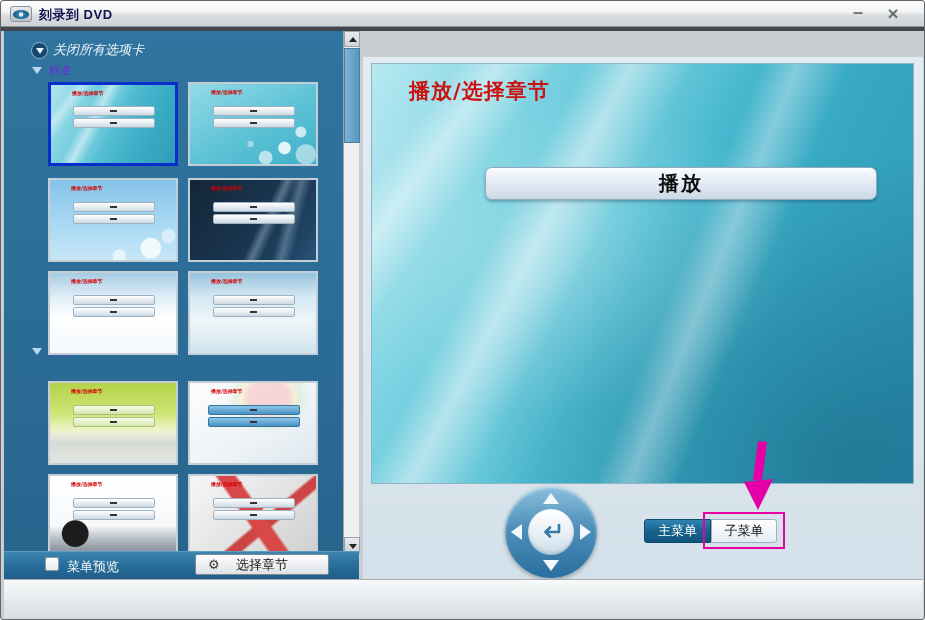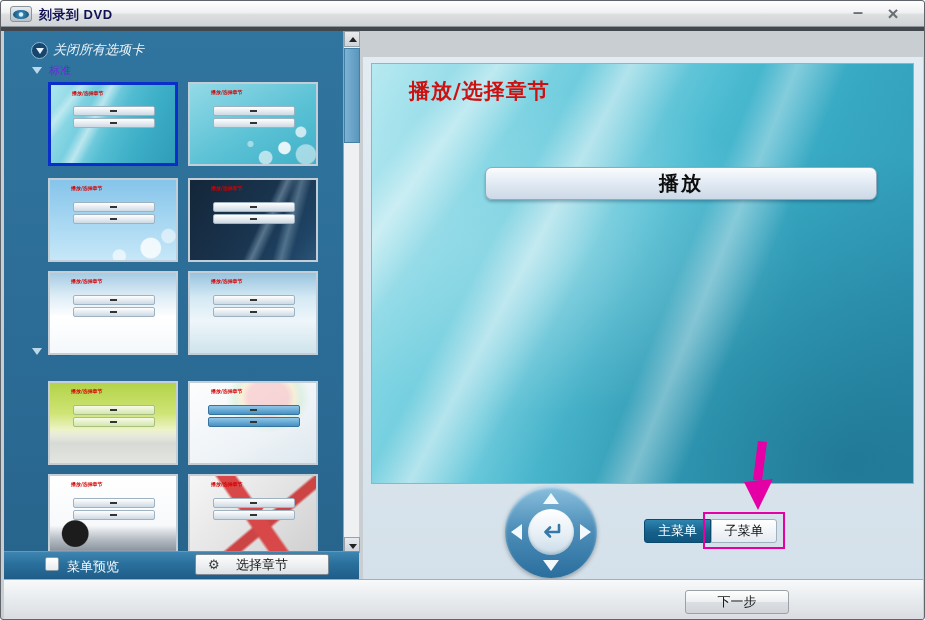--- a/index.html
+++ b/index.html
@@ -285,15 +285,14 @@
   <div class="abs toggle tg-main">主菜单</div>
   <div class="abs toggle tg-sub">子菜单</div>
 
   <div class="abs anno-rect"></div>
   <svg class="abs anno-arrow" width="46" height="70" viewBox="0 0 46 70">
     <polygon points="21,0 30,1 25,40 16,39" fill="#e400a4"></polygon>
     <polygon points="21,69 7,41 36,38" fill="#e400a4"></polygon>
   </svg>
 
   <div class="abs footer"></div>
-  <div class="abs foot-btn fb-next">下一步</div>
 
 </div>
 
 </body></html>

